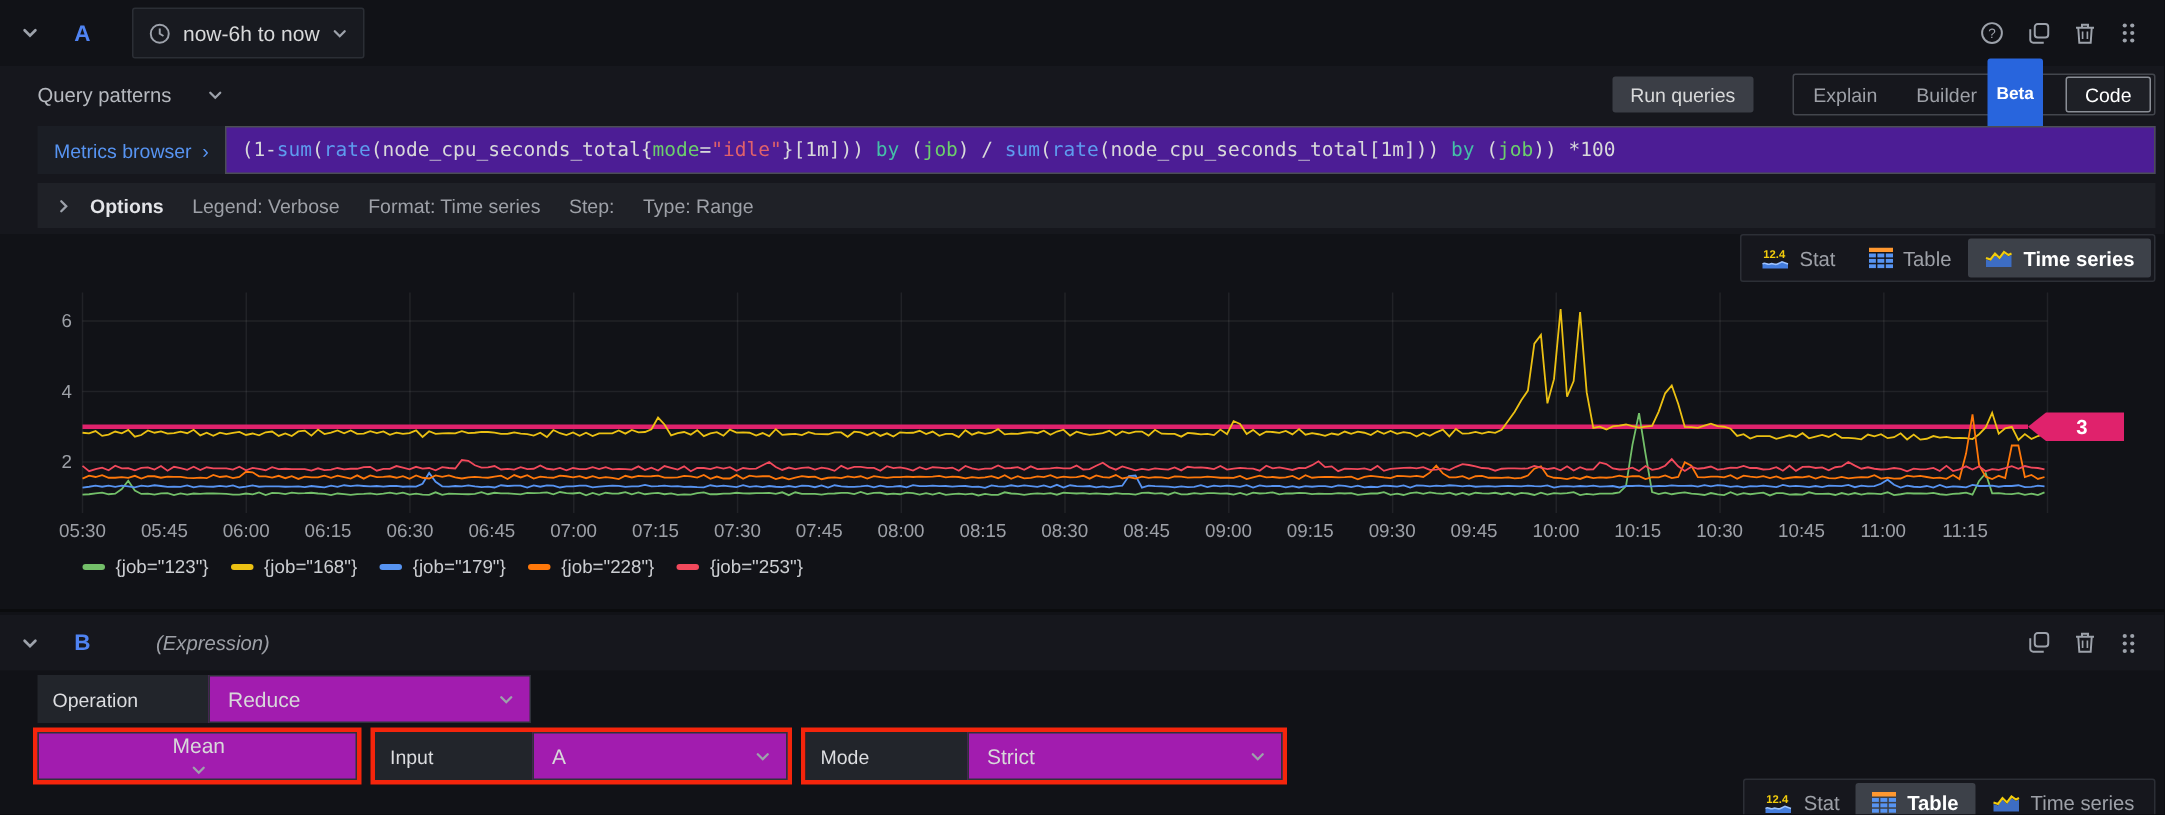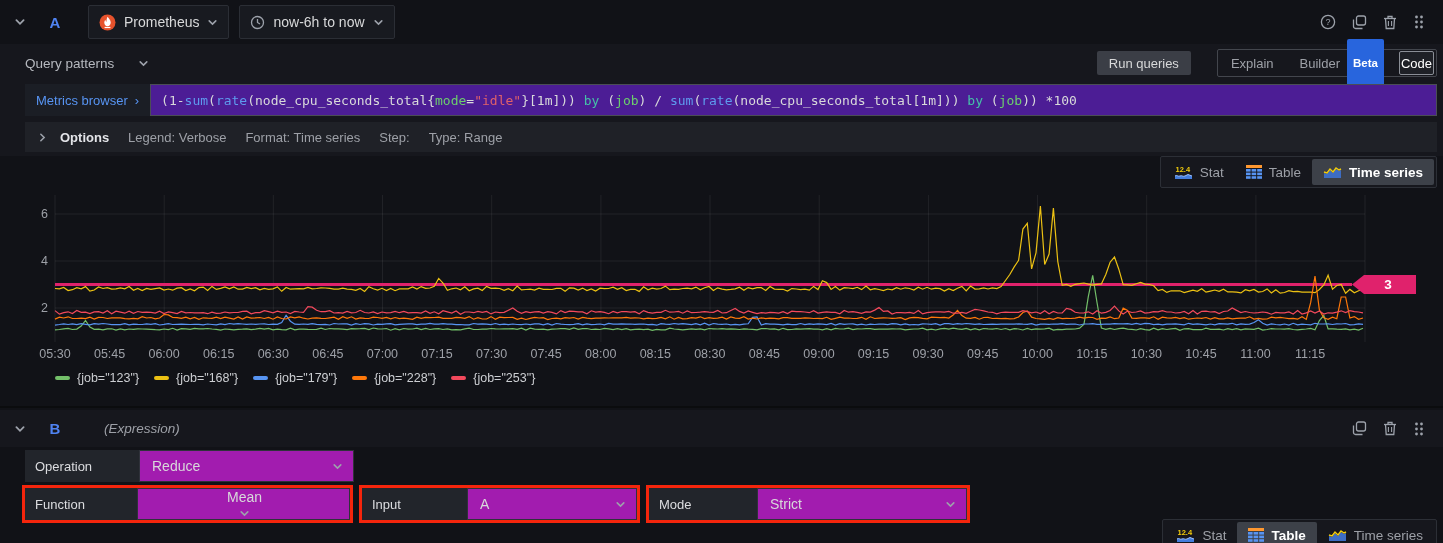--- a/index.html
+++ b/index.html
@@ -24,21 +24,21 @@
 
   
   #row-tools{position:absolute;top:49px;left:25px;right:6px;height:28px;display:flex;align-items:center;}
   .qp{display:flex;align-items:center;gap:24px;color:#b6b9bf;font-size:13.5px;cursor:pointer;}
   .btn-run{height:24px;padding:0 12px;background:#3b3e46;border-radius:2px;color:#d8d9da;font-size:13px;
            font-weight:500;display:flex;align-items:center;cursor:pointer;}
   .mode-group{display:flex;align-items:center;height:26px;border:1px solid #43464d;border-radius:2px;
               margin-left:26px;font-size:13px;color:#9da0a7;}
   .mode-item{padding:0 13px;display:flex;align-items:center;gap:7px;height:100%;cursor:pointer;}
   .mode-item.selected{border:1px solid #8a8e96;background:#1e2026;border-radius:2px;color:#fff;
-                      height:22px;margin:0 2px;padding:0 1px;}
+                      height:22px;margin:0 2px;padding:0 12px;}
   .beta{background:#2865dd;color:#fff;font-size:11.5px;font-weight:bold;border-radius:2px;padding:18px 6px;}
 
   
   #row-query{position:absolute;top:84px;left:25px;right:6px;height:32px;display:flex;align-items:stretch;}
   .mb-btn{display:flex;align-items:center;gap:7px;padding:0 11px;background:#1b1e25;color:#5794f2;
           font-size:13px;font-weight:500;cursor:pointer;white-space:nowrap;}
   .code-box{flex:1;border:1px solid #4b4e55;background:#4c1d95;display:flex;align-items:center;
             padding-left:10px;overflow:hidden;}
   .code{font-family:"DejaVu Sans Mono",monospace;font-size:13px;white-space:pre;}
   .tok-plain{color:#d8d9da}.tok-fn{color:#5e9bee}.tok-kw{color:#45c0a8}.tok-label{color:#6ccf6c}.tok-str{color:#e0616a}
@@ -94,35 +94,20 @@
 
 <div class="stage">
 
   <div id="row-a-header">
     <span class="icon chev-btn">
       <svg width="12" height="12" viewBox="0 0 10 10">
           <path d="M2 3.5 L5 6.5 L8 3.5" fill="none" stroke="currentColor" stroke-width="1.5" stroke-linecap="round"></path>
         </svg>
     </span>
     <span class="ref-letter" style="color: rgb(79, 131, 242);">A</span>
-    <div class="picker">
-      <span class="icon">
-        <svg width="17" height="17" viewBox="0 0 17 17">
-            <circle cx="8.5" cy="8.5" r="8" fill="#e6522c"></circle>
-            <path d="M8.5 2.8 C9.9 4.5 11.7 6.2 11.7 8.6 C11.7 10.8 10.3 12.3 8.5 12.3 C6.7 12.3 5.3 10.8 5.3 8.6 C5.3 7.4 5.85 6.5 6.4 5.8 C6.5 7 7.05 7.65 7.65 7.65 C7.3 6.2 7.8 4.3 8.5 2.8 Z" fill="#fff"></path>
-            <rect x="5.6" y="12.9" width="5.8" height="1.2" fill="#fff"></rect>
-          </svg>
-      </span>
-      <span>Prometheus</span>
-      <span class="icon dim">
-        <svg width="11" height="11" viewBox="0 0 10 10">
-            <path d="M2 3.5 L5 6.5 L8 3.5" fill="none" stroke="currentColor" stroke-width="1.4" stroke-linecap="round"></path>
-          </svg>
-      </span>
-    </div>
     <div class="picker">
       <span class="icon dim">
         <svg width="15" height="15" viewBox="0 0 15 15">
             <circle cx="7.5" cy="7.5" r="6" fill="none" stroke="currentColor" stroke-width="1.3"></circle>
             <path d="M7.5 4 V7.5 L10 9" fill="none" stroke="currentColor" stroke-width="1.3"></path>
           </svg>
       </span>
       <span>now-6h to now</span>
       <span class="icon dim">
         <svg width="11" height="11" viewBox="0 0 10 10">
@@ -387,21 +372,20 @@
           <svg width="11" height="11" viewBox="0 0 10 10">
               <path d="M2 3.5 L5 6.5 L8 3.5" fill="none" stroke="currentColor" stroke-width="1.4" stroke-linecap="round"></path>
             </svg>
         </span>
       </div>
     </div>
   </div>
 
   <div id="row-b2" class="field-row">
     <div class="fgroup hl" style="border-color: rgb(245, 37, 12);">
-      <div class="flabel w-label-fn">Function</div>
       <div class="fselect w-sel-fn">
         <span>Mean</span>
         <span class="icon dim">
           <svg width="11" height="11" viewBox="0 0 10 10">
               <path d="M2 3.5 L5 6.5 L8 3.5" fill="none" stroke="currentColor" stroke-width="1.4" stroke-linecap="round"></path>
             </svg>
         </span>
       </div>
     </div>
     <div class="fgroup hl" style="border-color: rgb(245, 37, 12);">

